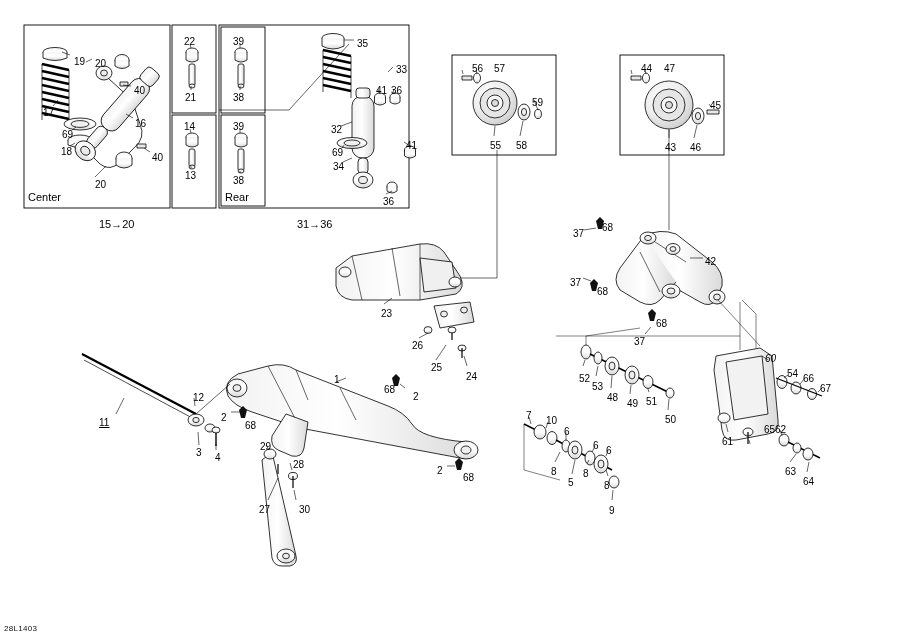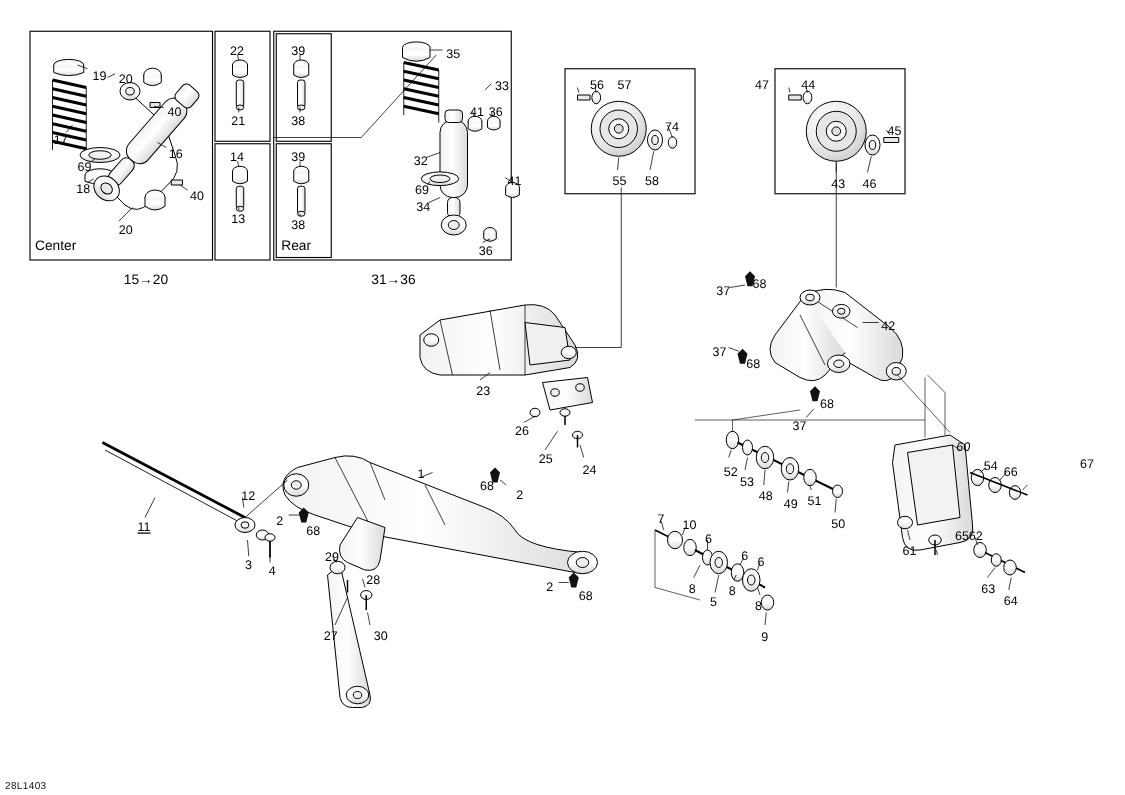--- a/index.html
+++ b/index.html
@@ -475,25 +475,25 @@
   <div class="lbl" style="left:376px; top:85px;">41</div>
   <div class="lbl" style="left:391px; top:85px;">36</div>
   <div class="lbl" style="left:331px; top:124px;">32</div>
   <div class="lbl" style="left:406px; top:140px;">41</div>
   <div class="lbl" style="left:332px; top:147px;">69</div>
   <div class="lbl" style="left:333px; top:161px;">34</div>
   <div class="lbl" style="left:383px; top:196px;">36</div>
 
   <div class="lbl" style="left:459px; top:63px;margin-left:35px;">57</div>
   <div class="lbl" style="left:472px; top:63px;">56</div>
-  <div class="lbl" style="left:532px; top:97px;">74</div>
+  <div class="lbl" style="left:532px; top:97px;">59</div>
   <div class="lbl" style="left:490px; top:140px;">55</div>
   <div class="lbl" style="left:516px; top:140px;">58</div>
 
-  <div class="lbl" style="left:604px; top:63px;">47</div>
+  <div class="lbl" style="left:664px; top:63px;">47</div>
   <div class="lbl" style="left:641px; top:63px;">44</div>
   <div class="lbl" style="left:710px; top:100px;">45</div>
   <div class="lbl" style="left:665px; top:142px;">43</div>
   <div class="lbl" style="left:690px; top:142px;">46</div>
 
   <div class="lbl" style="left:573px; top:228px;">37</div>
   <div class="lbl" style="left:602px; top:222px;">68</div>
   <div class="lbl" style="left:705px; top:256px;">42</div>
   <div class="lbl" style="left:570px; top:277px;">37</div>
   <div class="lbl" style="left:597px; top:286px;">68</div>
@@ -508,28 +508,28 @@
   <div class="lbl" style="left:579px; top:373px;">52</div>
   <div class="lbl" style="left:592px; top:381px;">53</div>
   <div class="lbl" style="left:607px; top:392px;">48</div>
   <div class="lbl" style="left:627px; top:398px;">49</div>
   <div class="lbl" style="left:646px; top:396px;">51</div>
   <div class="lbl" style="left:665px; top:414px;">50</div>
 
   <div class="lbl" style="left:765px; top:353px;font-style:italic;">60</div>
   <div class="lbl" style="left:787px; top:368px;">54</div>
   <div class="lbl" style="left:803px; top:373px;">66</div>
-  <div class="lbl" style="left:820px; top:366px;margin-left:44px;">67</div>
+  <div class="lbl" style="left:820px; top:383px;">67</div>
   <div class="lbl" style="left:722px; top:436px;">61</div>
   <div class="lbl" style="left:746px; top:424px;margin-left:18px;">65</div>
   <div class="lbl" style="left:775px; top:424px;">62</div>
   <div class="lbl" style="left:785px; top:466px;">63</div>
   <div class="lbl" style="left:803px; top:476px;">64</div>
 
-  <div class="lbl" style="left:110px; top:417px;text-decoration:underline;">11</div>
+  <div class="lbl" style="left:99px; top:417px;text-decoration:underline;">11</div>
   <div class="lbl" style="left:193px; top:392px;">12</div>
   <div class="lbl" style="left:196px; top:447px;">3</div>
   <div class="lbl" style="left:215px; top:452px;">4</div>
   <div class="lbl" style="left:221px; top:412px;">2</div>
   <div class="lbl" style="left:245px; top:420px;">68</div>
   <div class="lbl" style="left:334px; top:374px;">1</div>
   <div class="lbl" style="left:384px; top:384px;">68</div>
   <div class="lbl" style="left:413px; top:391px;">2</div>
   <div class="lbl" style="left:437px; top:465px;">2</div>
   <div class="lbl" style="left:463px; top:472px;">68</div>

